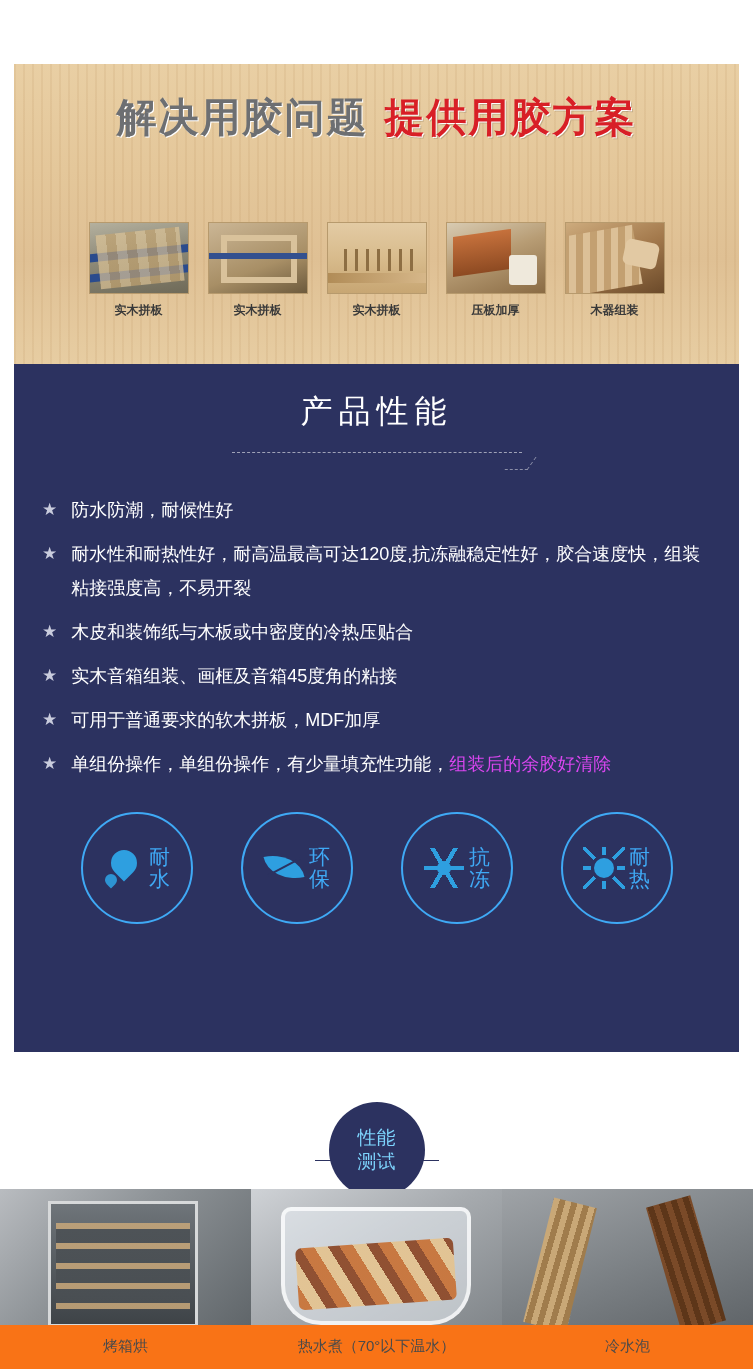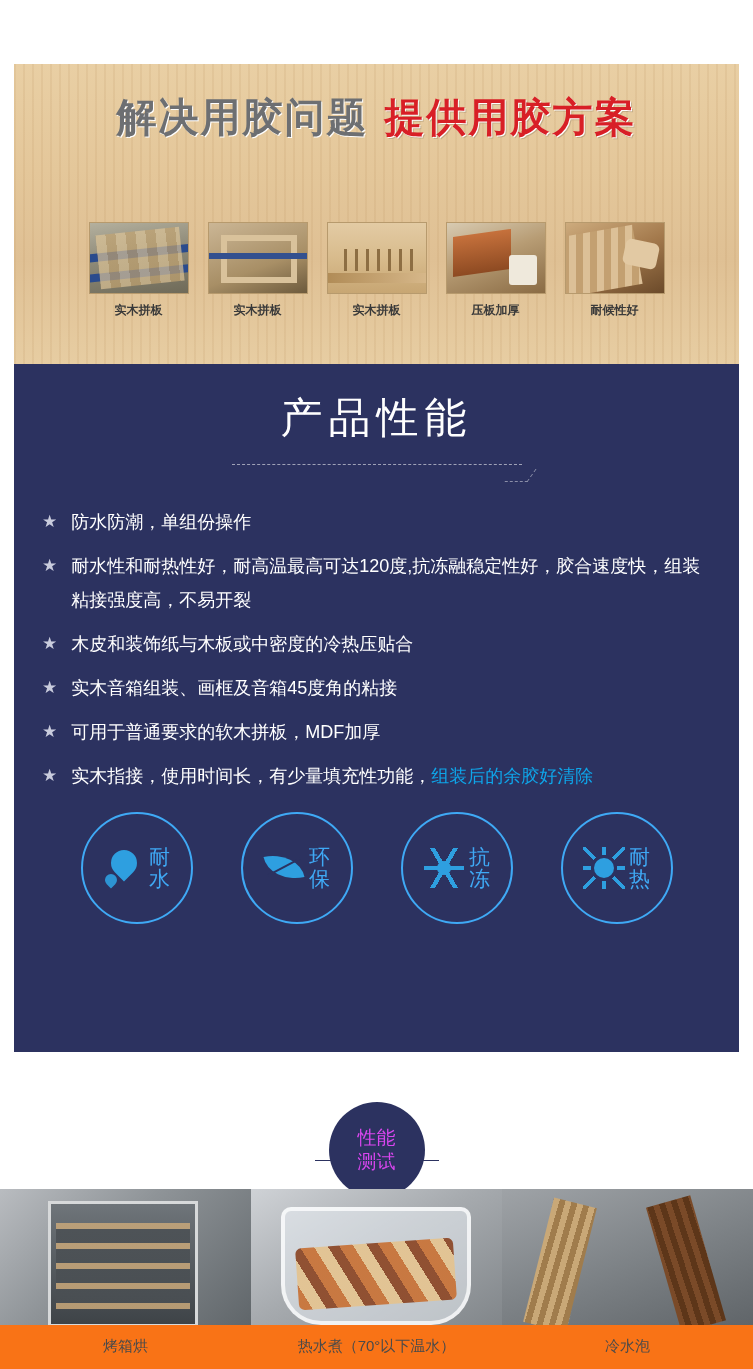--- a/index.html
+++ b/index.html
@@ -137,21 +137,21 @@
     left: 14px;
     top: 352px;
     width: 725px;
     height: 688px;
     background: #2c3260;
     color: #ffffff;
   }
   .perf-title {
     text-align: center;
     padding-top: 26px;
-    font-size: 42px;
+    font-size: 32px;
     letter-spacing: 6px;
     color: #ffffff;
   }
   .perf-rule {
     width: 290px;
     height: 0;
     border-top: 1px dashed rgba(255,255,255,0.55);
     margin: 18px auto 0 auto;
     position: relative;
   }
@@ -180,21 +180,21 @@
     color: #ffffff;
   }
   .star {
     color: #c9ccdd;
     font-size: 17px;
     line-height: 34px;
     margin-right: 14px;
     flex: 0 0 auto;
   }
   .hl {
-    color: #0ea5e9;
+    color: #d946ef;
     text-align: right;
   }
 
   
   .circles {
     position: absolute;
     left: 0;
     top: 448px;
     width: 100%;
     display: flex;
@@ -323,21 +323,21 @@
     width: 96px;
     height: 96px;
     border-radius: 50%;
     background: #2c3260;
     display: flex;
     align-items: center;
     justify-content: center;
   }
   .test-badge-text {
     font-size: 19px;
-    color: #d946ef;
+    color: #7dd3fc;
     width: 42px;
     line-height: 24px;
     text-align: center;
   }
   .test-badge-line {
     position: absolute;
     left: 50%;
     transform: translateX(-50%);
     top: 1148px;
     width: 124px;
@@ -435,53 +435,53 @@
       <div class="thumb">
         <div class="thumb-img t3"></div>
         <div class="thumb-cap">实木拼板</div>
       </div>
       <div class="thumb">
         <div class="thumb-img t4"></div>
         <div class="thumb-cap">压板加厚</div>
       </div>
       <div class="thumb">
         <div class="thumb-img t5"></div>
-        <div class="thumb-cap">耐候性好</div>
+        <div class="thumb-cap">木器组装</div>
       </div>
     </div>
   </div>
 
   <div class="perf">
     <div class="perf-title">产品性能</div>
     <div class="perf-rule"></div>
 
     <ul class="bullets">
       <li>
         <span class="star">★</span>
-        <span>防水防潮，单组份操作</span>
+        <span>防水防潮，耐候性好</span>
       </li>
       <li>
         <span class="star">★</span>
         <span>耐水性和耐热性好，耐高温最高可达120度,抗冻融稳定性好，胶合速度快，组装粘接强度高，不易开裂</span>
       </li>
       <li>
         <span class="star">★</span>
         <span>木皮和装饰纸与木板或中密度的冷热压贴合</span>
       </li>
       <li>
         <span class="star">★</span>
         <span>实木音箱组装、画框及音箱45度角的粘接</span>
       </li>
       <li>
         <span class="star">★</span>
         <span>可用于普通要求的软木拼板，MDF加厚</span>
       </li>
       <li>
         <span class="star">★</span>
-        <span><span>实木指接，使用时间长，有少量填充性功能，</span><span class="hl">组装后的余胶好清除</span></span>
+        <span><span>单组份操作，单组份操作，有少量填充性功能，</span><span class="hl">组装后的余胶好清除</span></span>
       </li>
     </ul>
 
     <div class="circles">
       <div class="circle">
         <span class="circle-icon ic-drop"></span>
         <span class="circle-label">耐水</span>
       </div>
       <div class="circle">
         <span class="circle-icon ic-leaf"></span>

